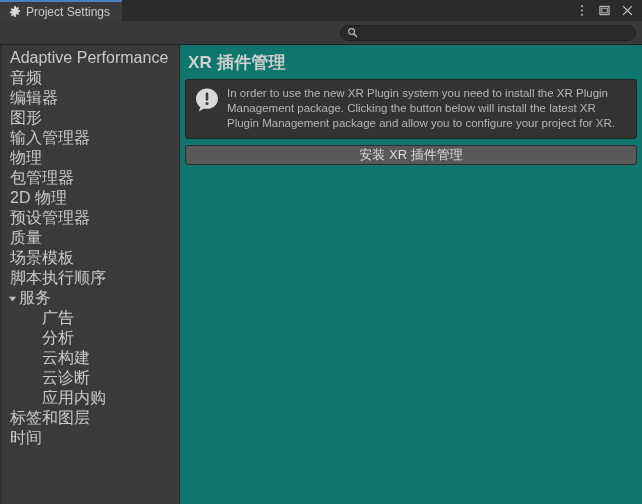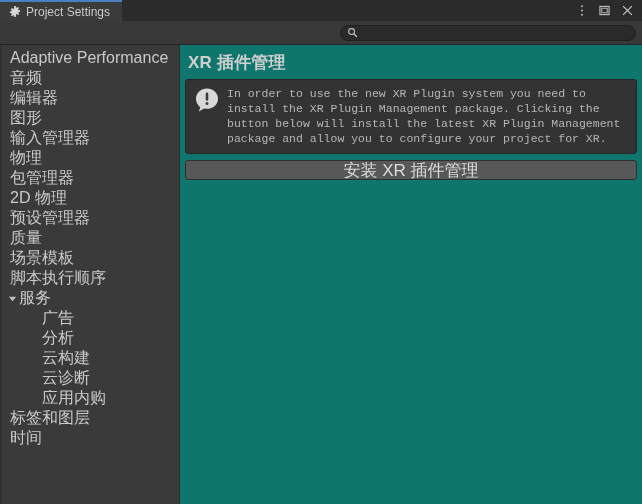--- a/index.html
+++ b/index.html
@@ -189,33 +189,32 @@
     width: 26px;
     height: 26px;
     flex: 0 0 26px;
     margin: 1px 7px 0 2px;
   }
   .helpbox-icon svg { display: block; }
   .helpbox-text {
     font-size: 11.5px;
     line-height: 15px;
     color: #b6b6b6;
-    font-family: Liberation Mono, monospace;
   }
   .install-btn {
     margin: 6px 1px 0 1px;
     height: 20px;
     background: #585858;
     border: 1px solid #2e2e2e;
     border-radius: 3px;
     display: flex;
     align-items: center;
     justify-content: center;
     color: #dcdcdc;
-    font-size: 17px;
+    font-size: 13px;
     cursor: default;
     box-sizing: border-box;
   }
 </style>
 </head>
 <body>
 
 <div class="window">
 
   <div class="tabbar">

